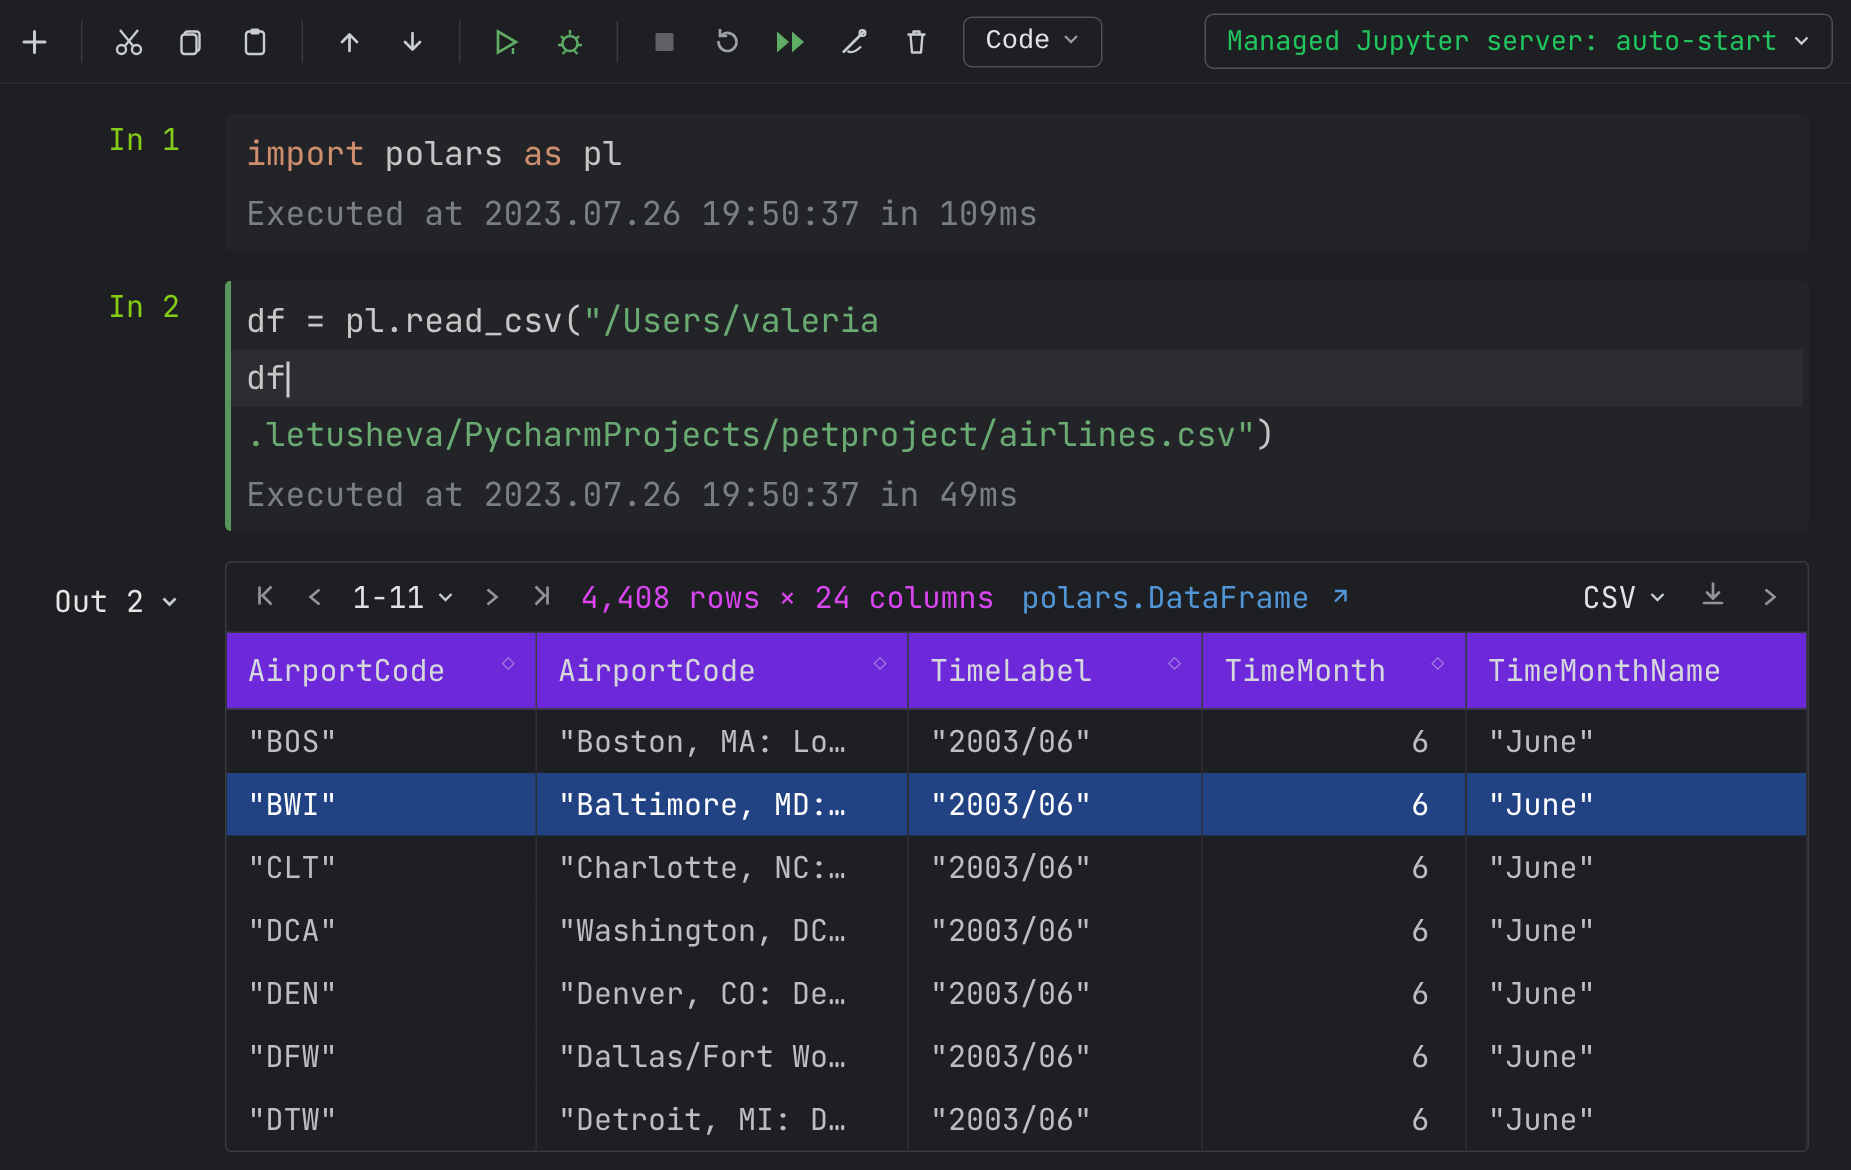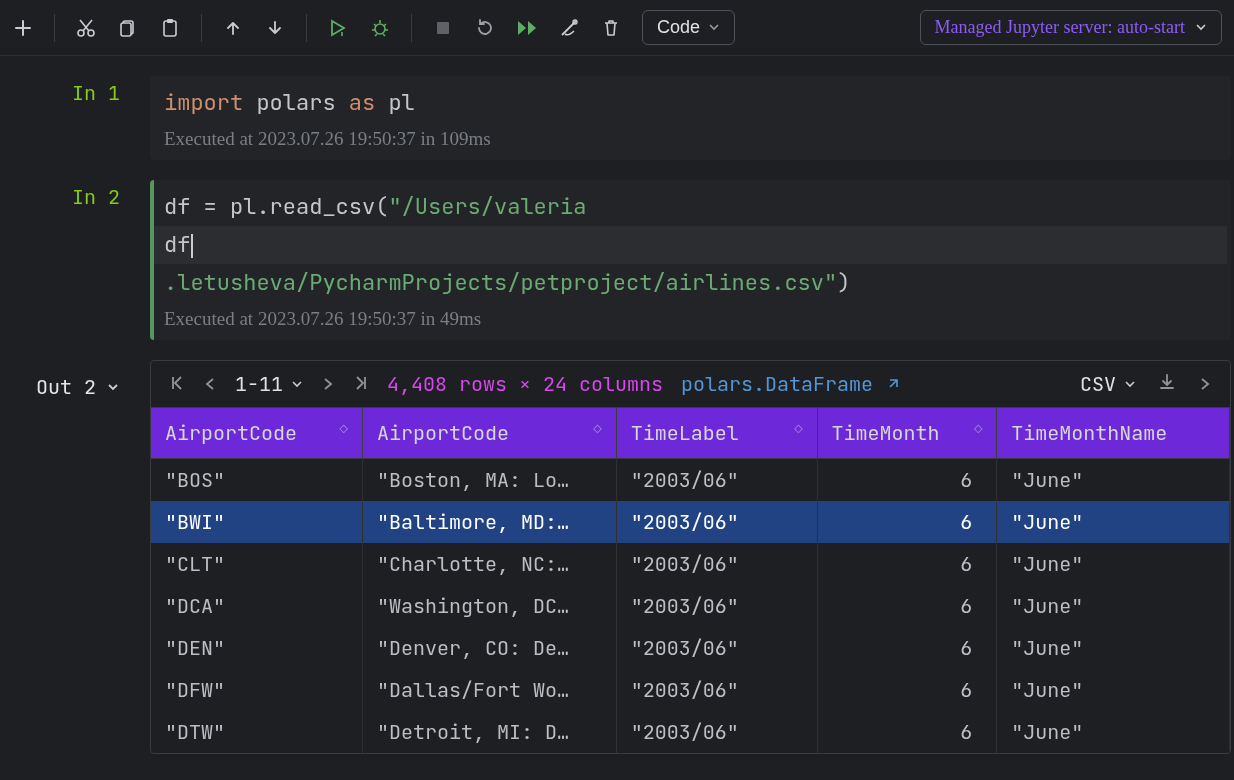--- a/index.html
+++ b/index.html
@@ -37,55 +37,54 @@
   cursor: pointer;
 }
 .tb-icon svg { display: block; }
 .code-btn {
   display: flex;
   align-items: center;
   gap: 8px;
   border: 1px solid #4e5157;
   border-radius: 6px;
   padding: 6px 14px;
-  font-family: Liberation Sans, sans-serif;
+  font-family: Liberation Mono, monospace;
   font-size: 18px;
   color: #dfe1e5;
   cursor: pointer;
 }
 .code-btn .chev { opacity: 0.7; }
 .spacer { flex: 1; }
 .server-btn {
   display: flex;
   align-items: center;
   gap: 10px;
   border: 1px solid #4e5157;
   border-radius: 6px;
   padding: 6px 14px;
   font-size: 18px;
-  color: #8b5cf6;
+  color: #22c55e;
   cursor: pointer;
-  font-family: Liberation Serif, serif;
 }
 
 
 .nb { padding-top: 20px; }
 .cell { display: flex; }
 .gutter {
   width: 150px;
   text-align: right;
   padding-right: 30px;
   padding-top: 4px;
   font-size: 20px;
   color: #84cc16;
 }
 .out-gutter { color: #e5e5e5; display:flex; align-items:flex-start; justify-content:flex-end; gap:10px; padding-top:14px;}
 .cell-body {
   flex: 1;
-  padding: 0 3px 0 0;
+  padding: 0 28px 0 0;
   position: relative;
 }
 .code-box {
   background: #232428;
   border-radius: 4px;
   padding: 8px 14px 10px;
   margin-bottom: 20px;
 }
 .code-box.active {
   border-left: 4px solid #57965c;
@@ -96,23 +95,22 @@
   line-height: 38px;
   white-space: pre;
   color: #bcbec4;
 }
 .kw { color: #cf8e6d; }
 .as { color: #cf8e6d; }
 .ident { color: #c6c6c6; }
 .str { color: #6aab73; }
 .meta {
   color: #7a7e85;
-  font-size: 19px;
+  font-size: 22px;
   margin-top: 6px;
-  font-family: Liberation Serif, serif;
 }
 .cursor {
   display:inline-block;border-left:2px solid #cccccc;height:24px;vertical-align:middle;margin-left:1px;
 }
 .current-line {
   background:#2b2d31;
   display:block;
   margin:0 -10px; padding:0 10px;
 }
 

